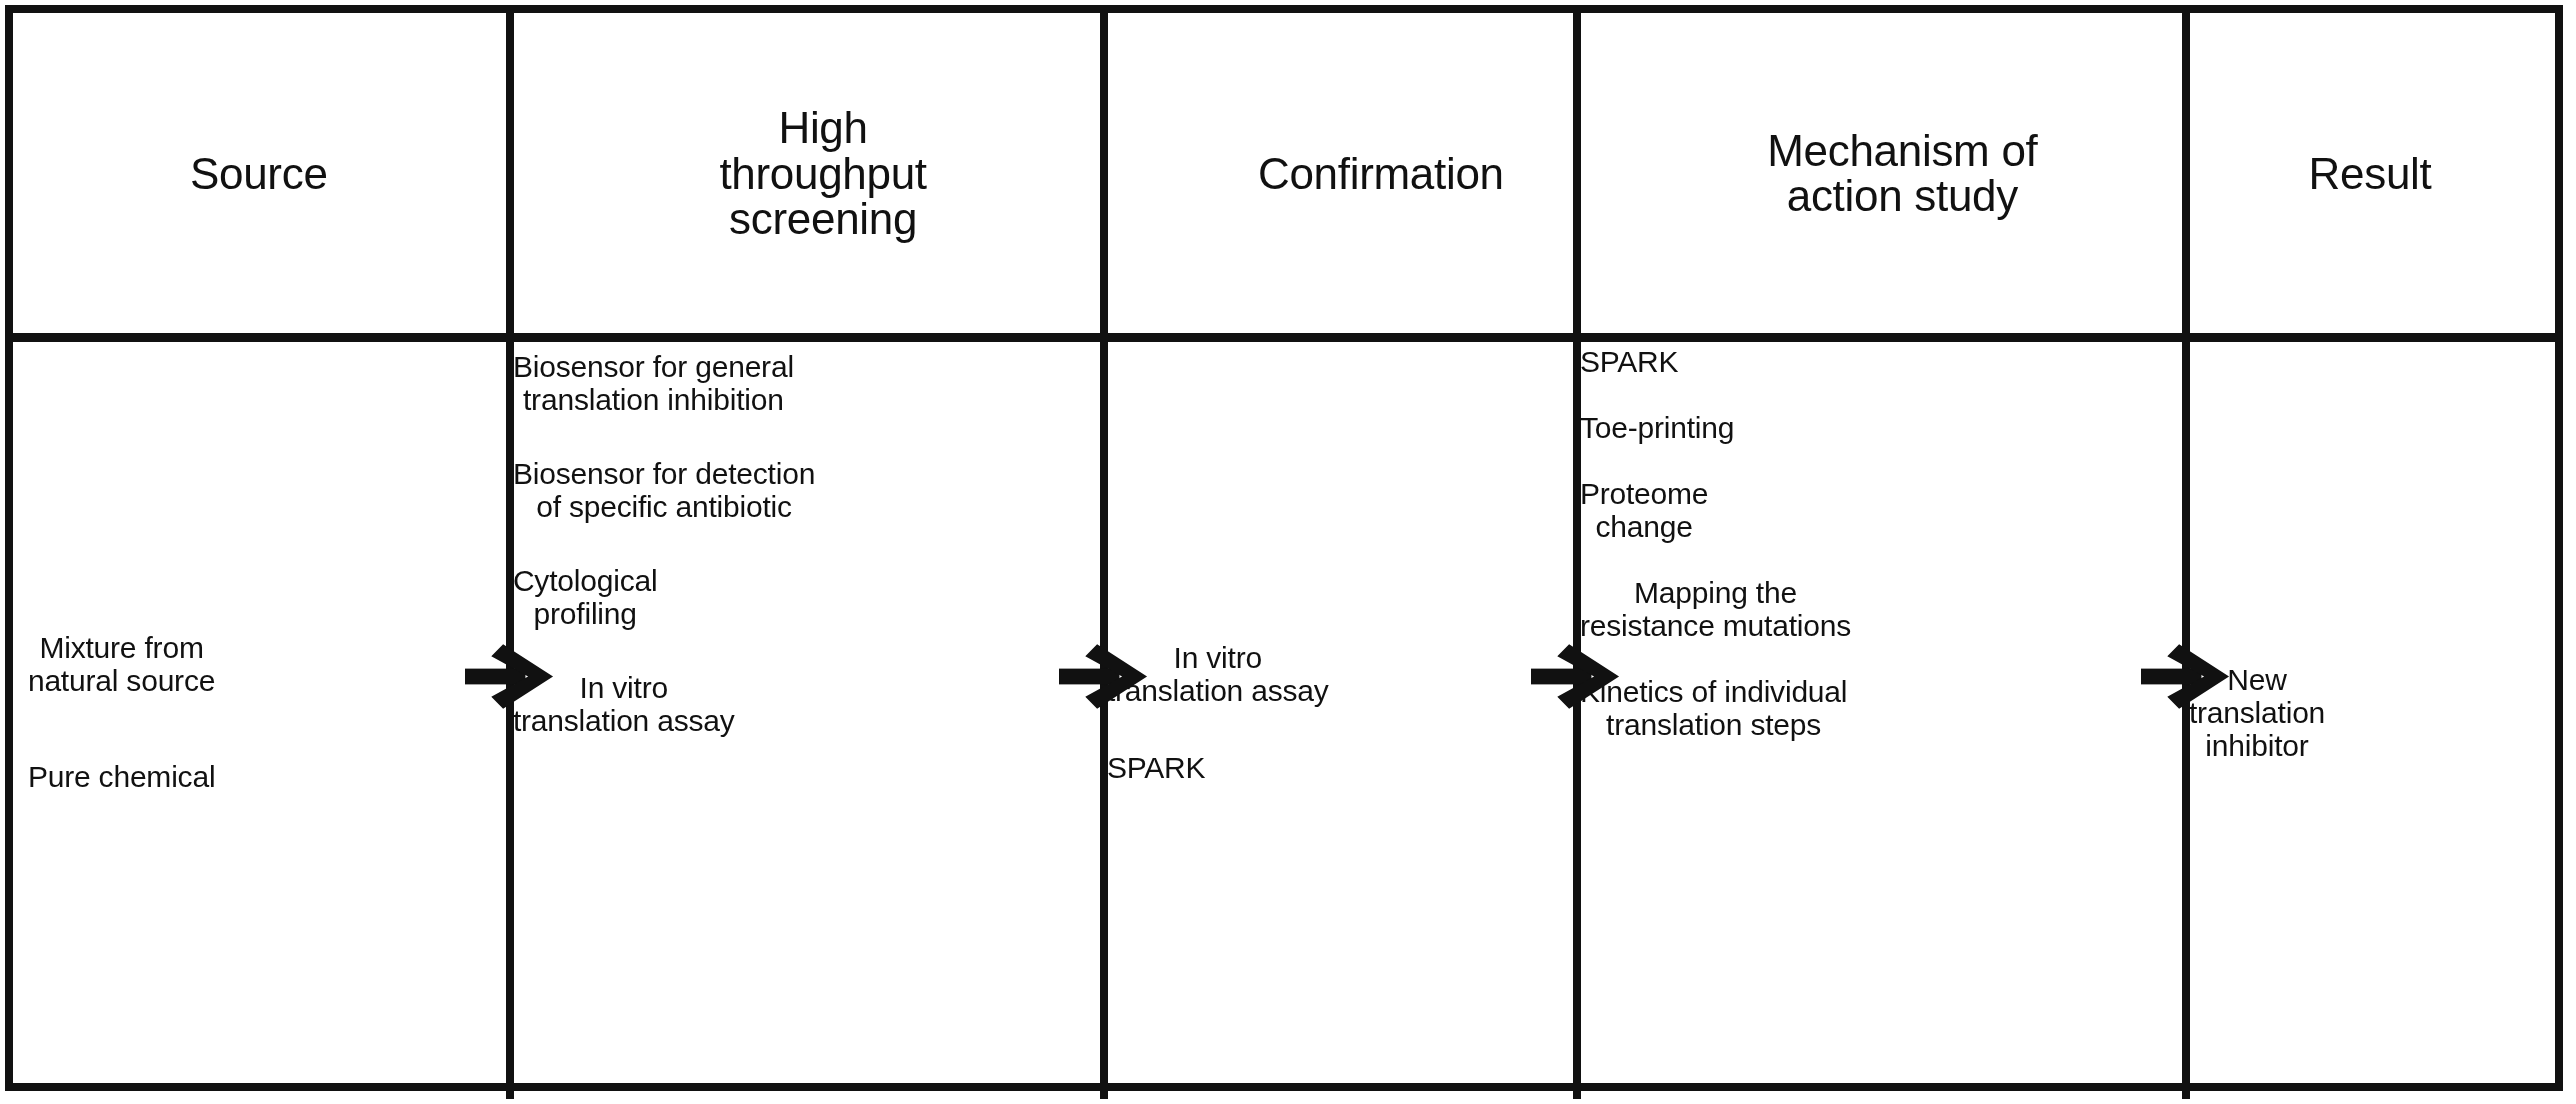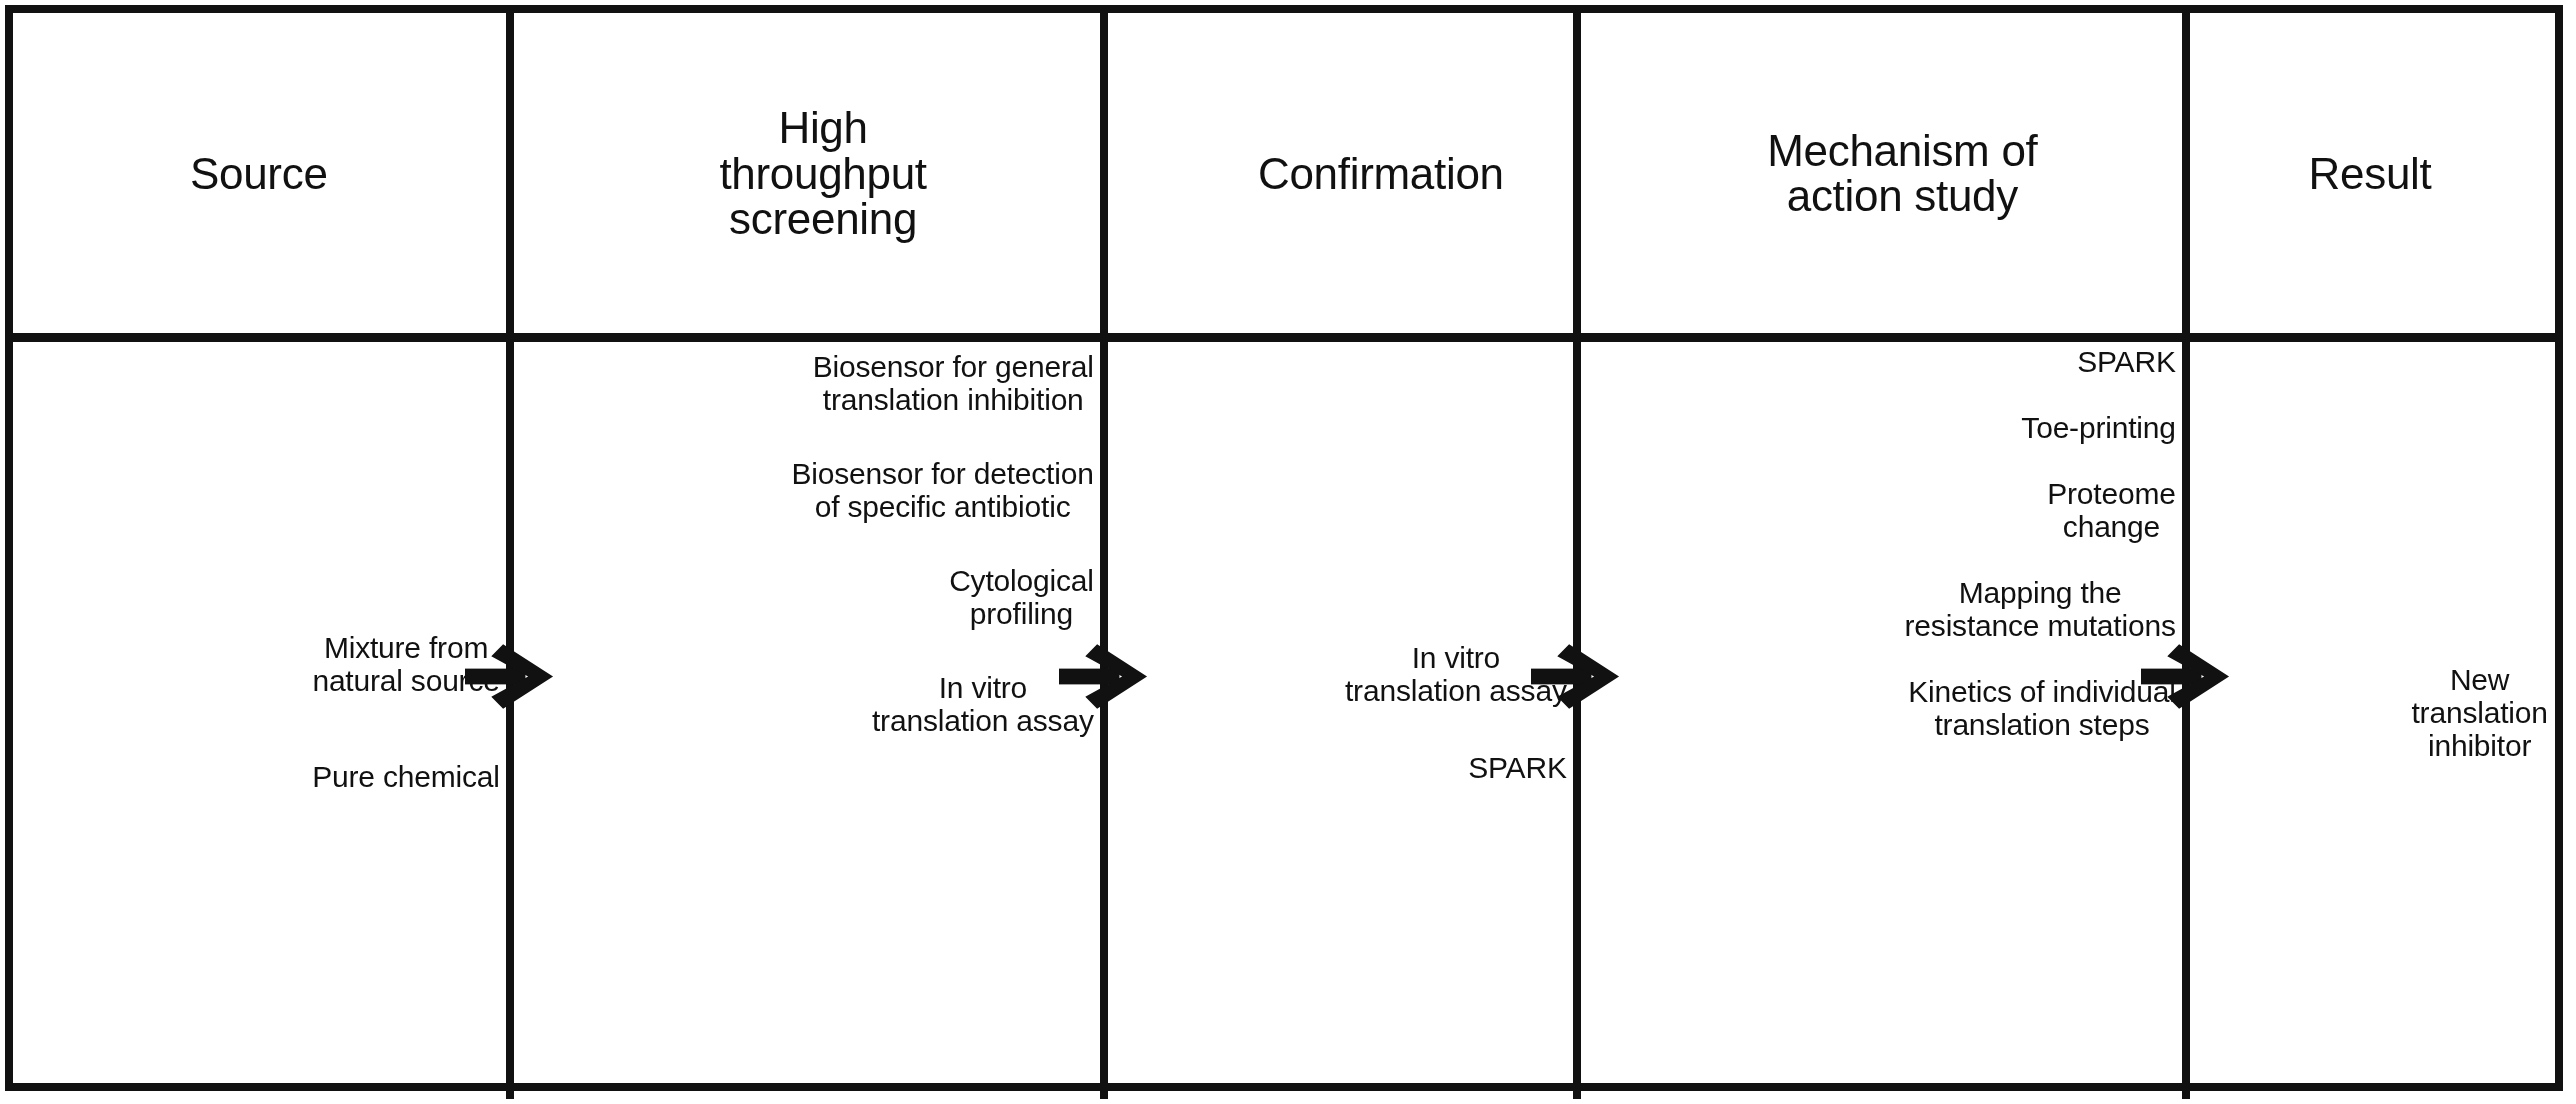--- a/index.html
+++ b/index.html
@@ -100,21 +100,21 @@
     top: 328px;
     width: 100%;
     height: 742px;
     display: flex;
     z-index: 4;
   }
   .body-cell {
     box-sizing: border-box;
     display: flex;
     flex-direction: column;
-    align-items: flex-end;
+    align-items: flex-start;
     text-align: center;
     padding: 0 6.6px;
   }
   .bc1 { width: 493px; justify-content: center; }
   .bc2 { width: 594px; justify-content: flex-start; padding-top: 9.2px; }
   .bc3 { width: 473px; justify-content: center; }
   .bc4 { width: 609px; justify-content: flex-start; padding-top: 4px; }
   .bc5 { width: 372px; justify-content: center; }
 
   .item {

